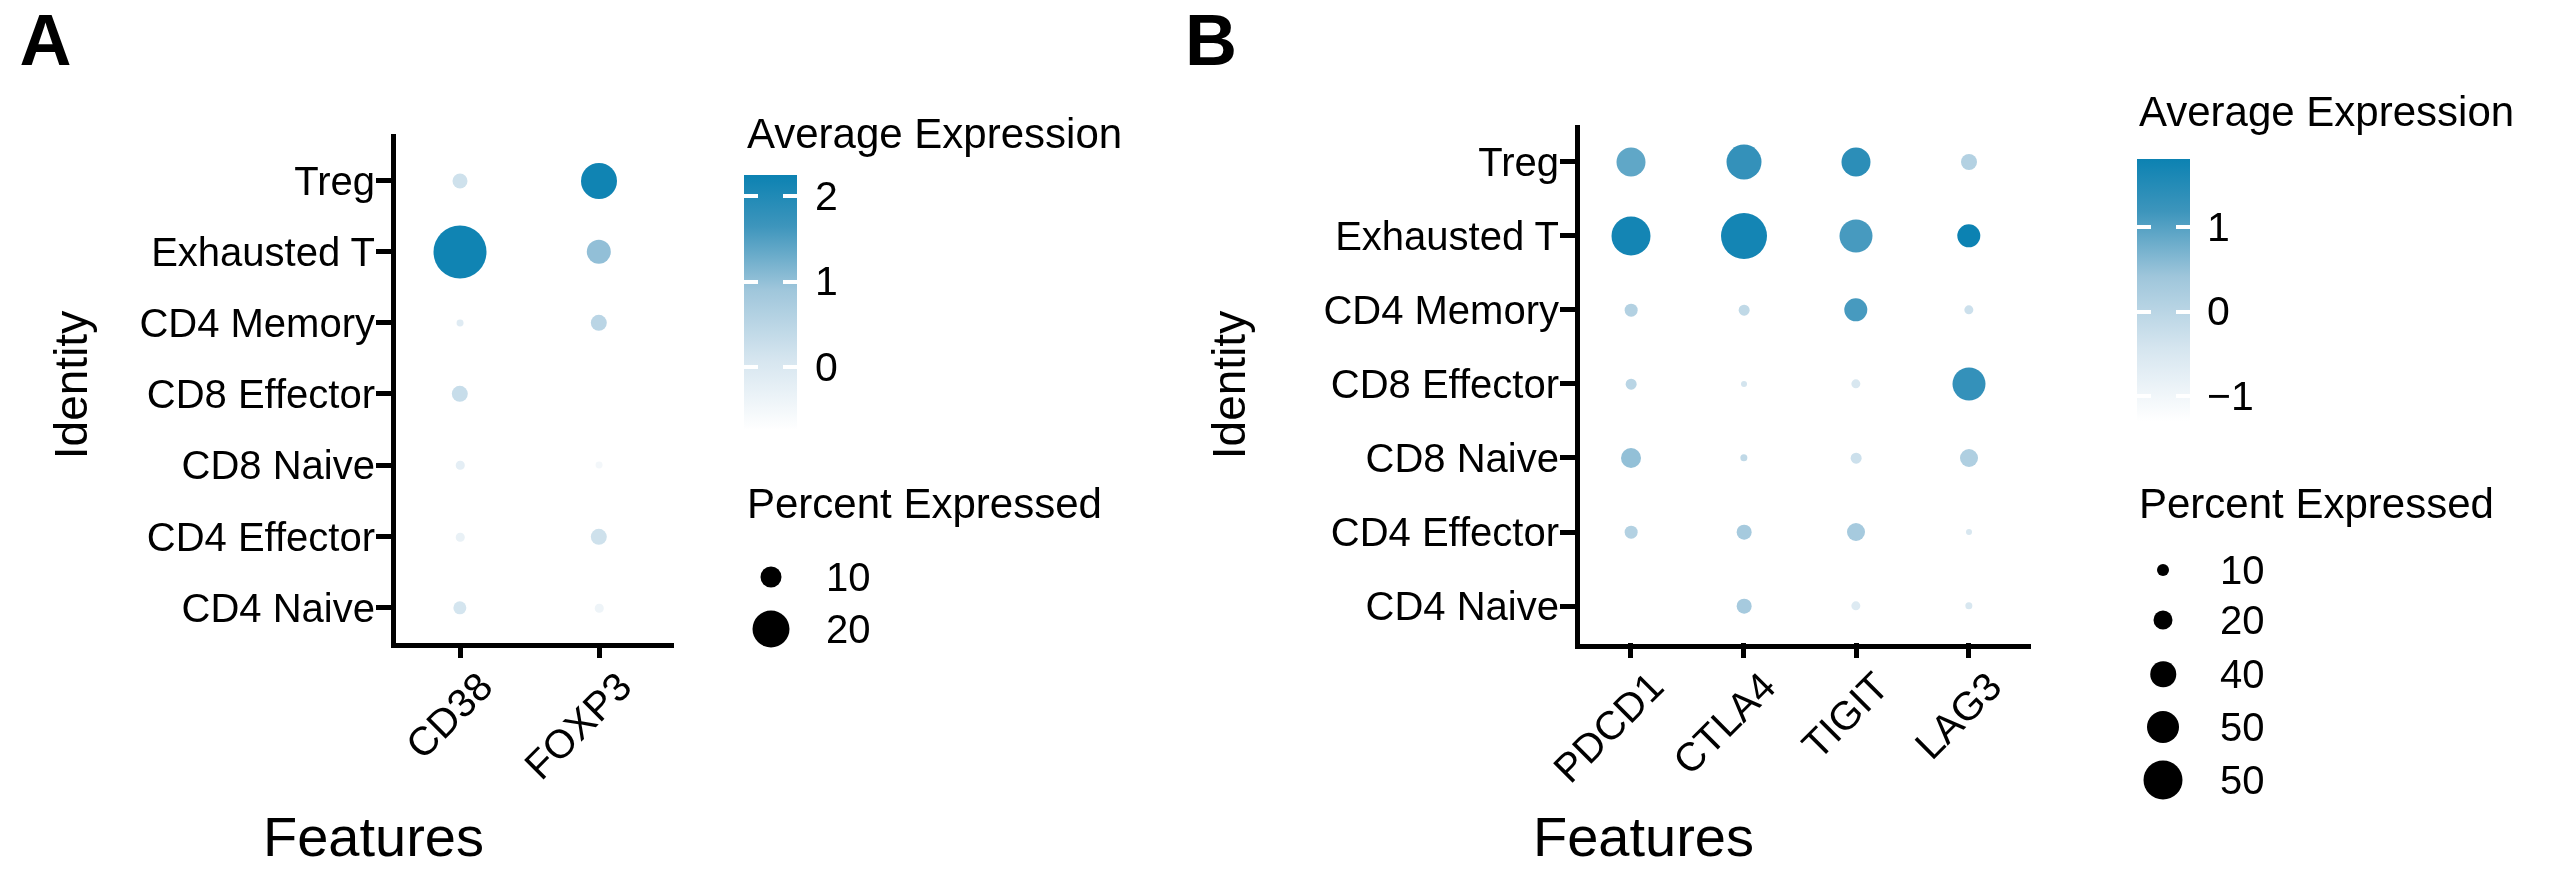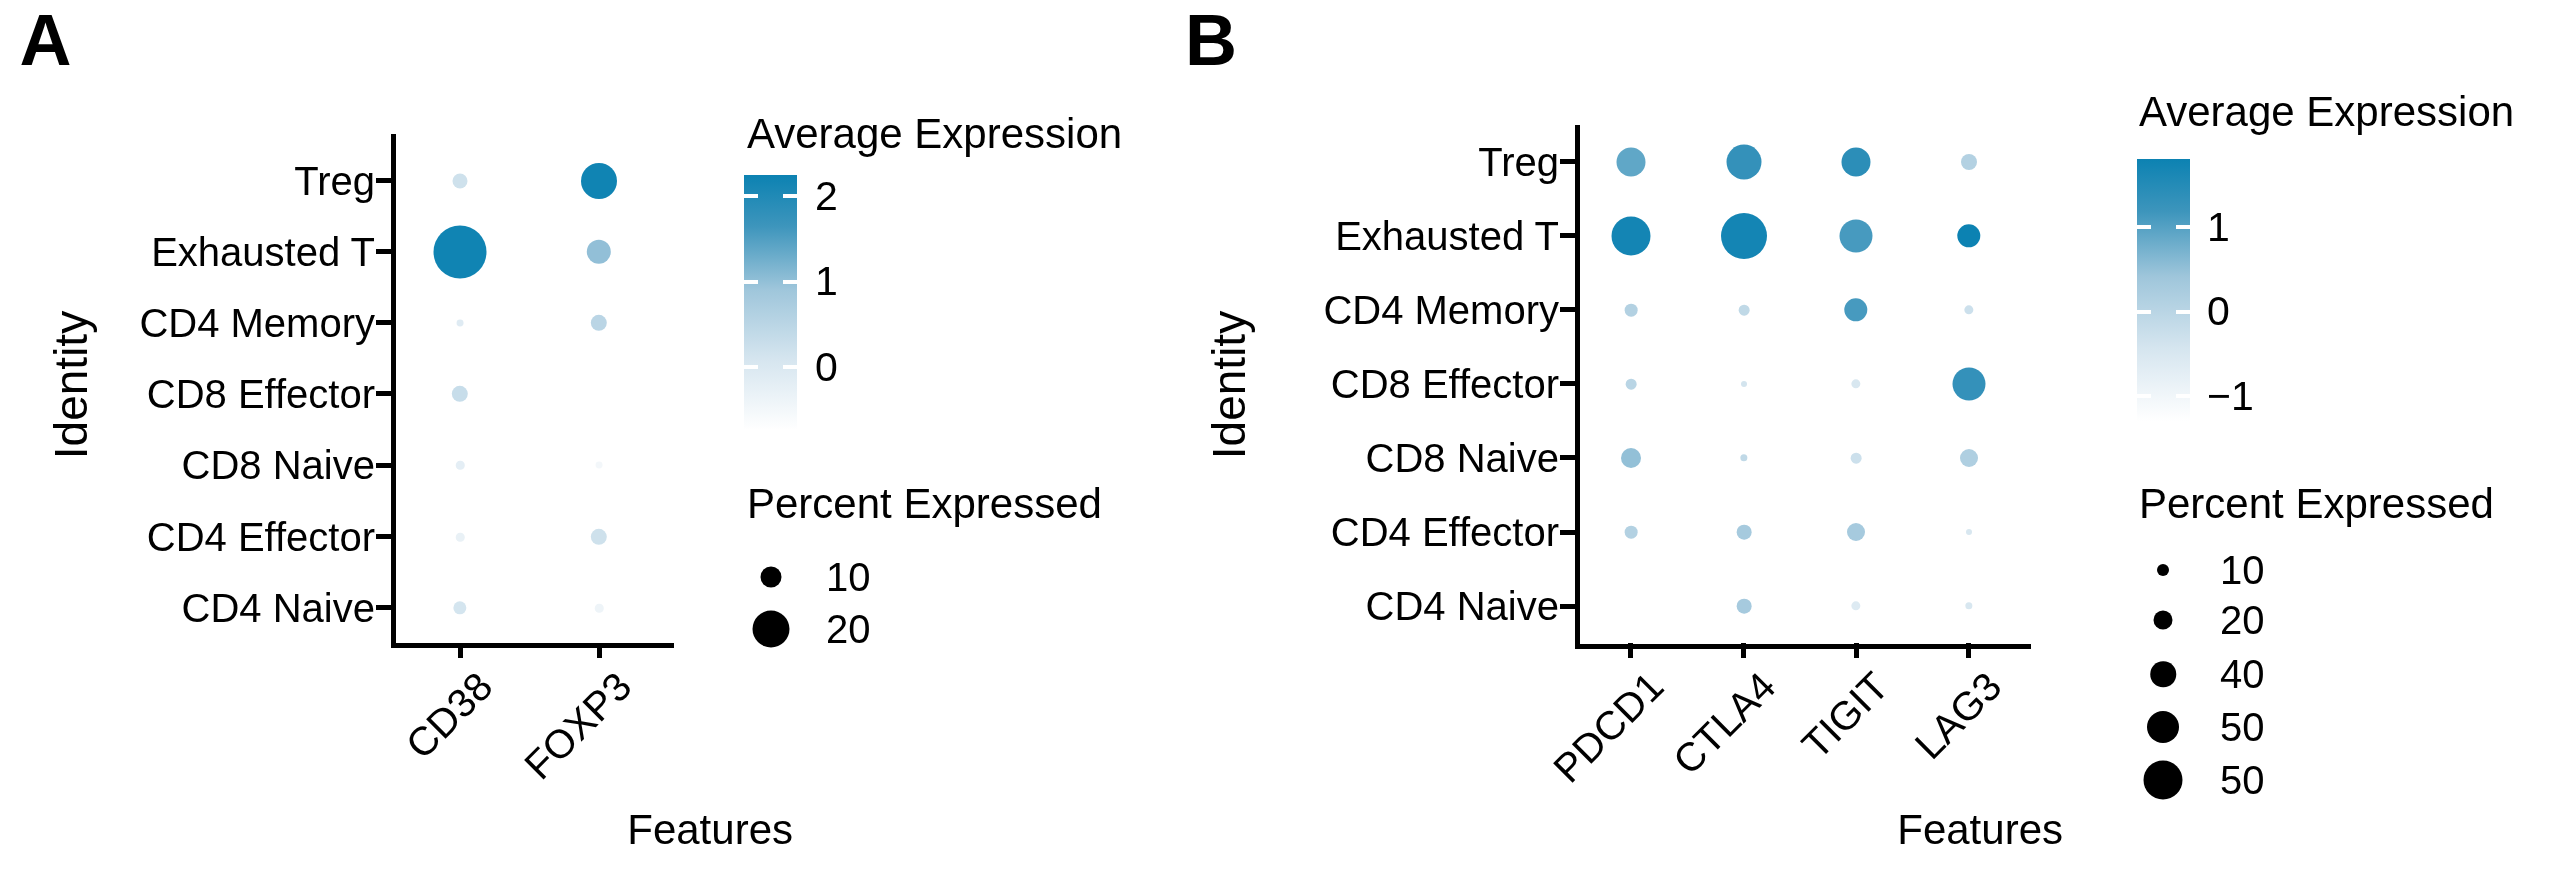--- a/index.html
+++ b/index.html
@@ -1,20 +1,20 @@
 <!DOCTYPE html>
 <html style="font-size:14px"><head>
 <meta charset="utf-8">
 <style>
   html,body{margin:0;padding:0;background:#ffffff;}
   body{width:2576px;height:888px;font-family:"Liberation Sans",sans-serif;color:#000;}
   #canvas{position:relative;width:2576px;height:888px;background:#fff;overflow:hidden;}
   .panel-letter{position:absolute;font-size:72px;font-weight:bold;line-height:1;}
   .y-axis-title{position:absolute;font-size:46px;line-height:1;text-align:center;width:353px;transform:rotate(-90deg);}
-  .x-axis-title{position:absolute;font-size:42px;line-height:1;text-align:right;width:530px;}
+  .x-axis-title{position:absolute;font-size:56px;line-height:1;text-align:left;width:530px;}
   .plotbox{position:absolute;border-left:5.3px solid #000;border-bottom:5.3px solid #000;}
   .cat-label{position:absolute;font-size:40px;line-height:1;text-align:right;white-space:nowrap;transform:translateY(-50%);}
   .feat-label{position:absolute;font-size:40px;line-height:1;text-align:right;white-space:nowrap;width:212px;transform:rotate(-45deg);transform-origin:100% 0%;}
   .tickmark{position:absolute;background:#000;}
   .dot{position:absolute;border-radius:50%;transform:translate(-50%,-50%);}
   .leg-title{position:absolute;font-size:42px;line-height:1;white-space:nowrap;}
   .colorbar{position:absolute;}
   .cbar-tick{position:absolute;background:#ffffff;height:3.5px;width:14px;}
   .cbar-num{position:absolute;font-size:41px;line-height:1;transform:translateY(-50%);}
   .leg-num{position:absolute;font-size:40px;line-height:1;transform:translateY(-50%);}

